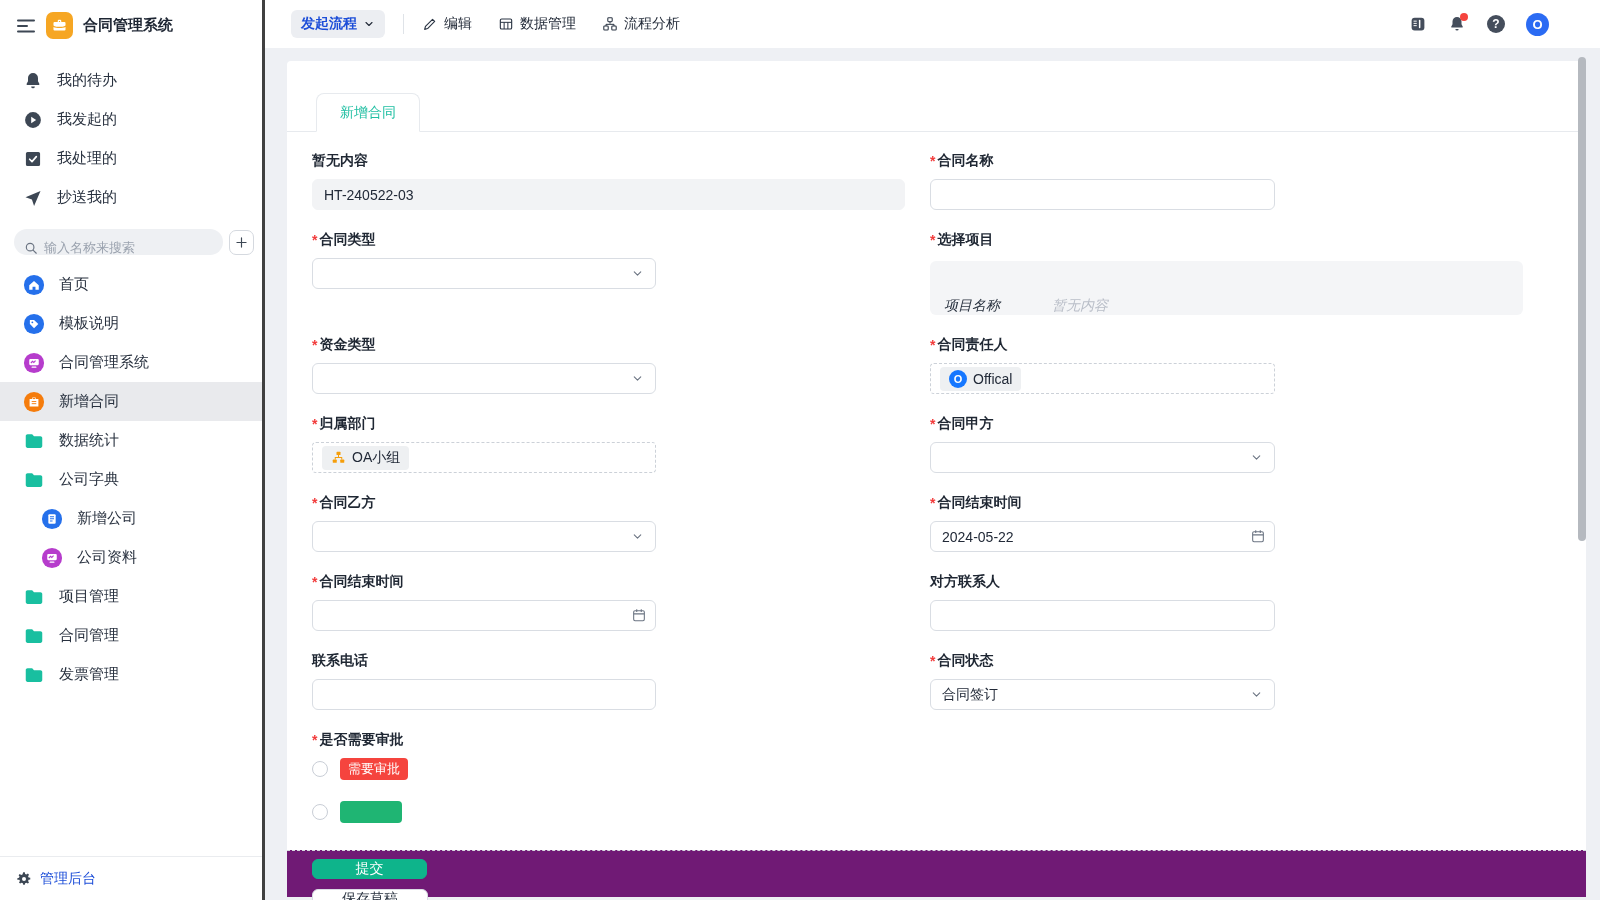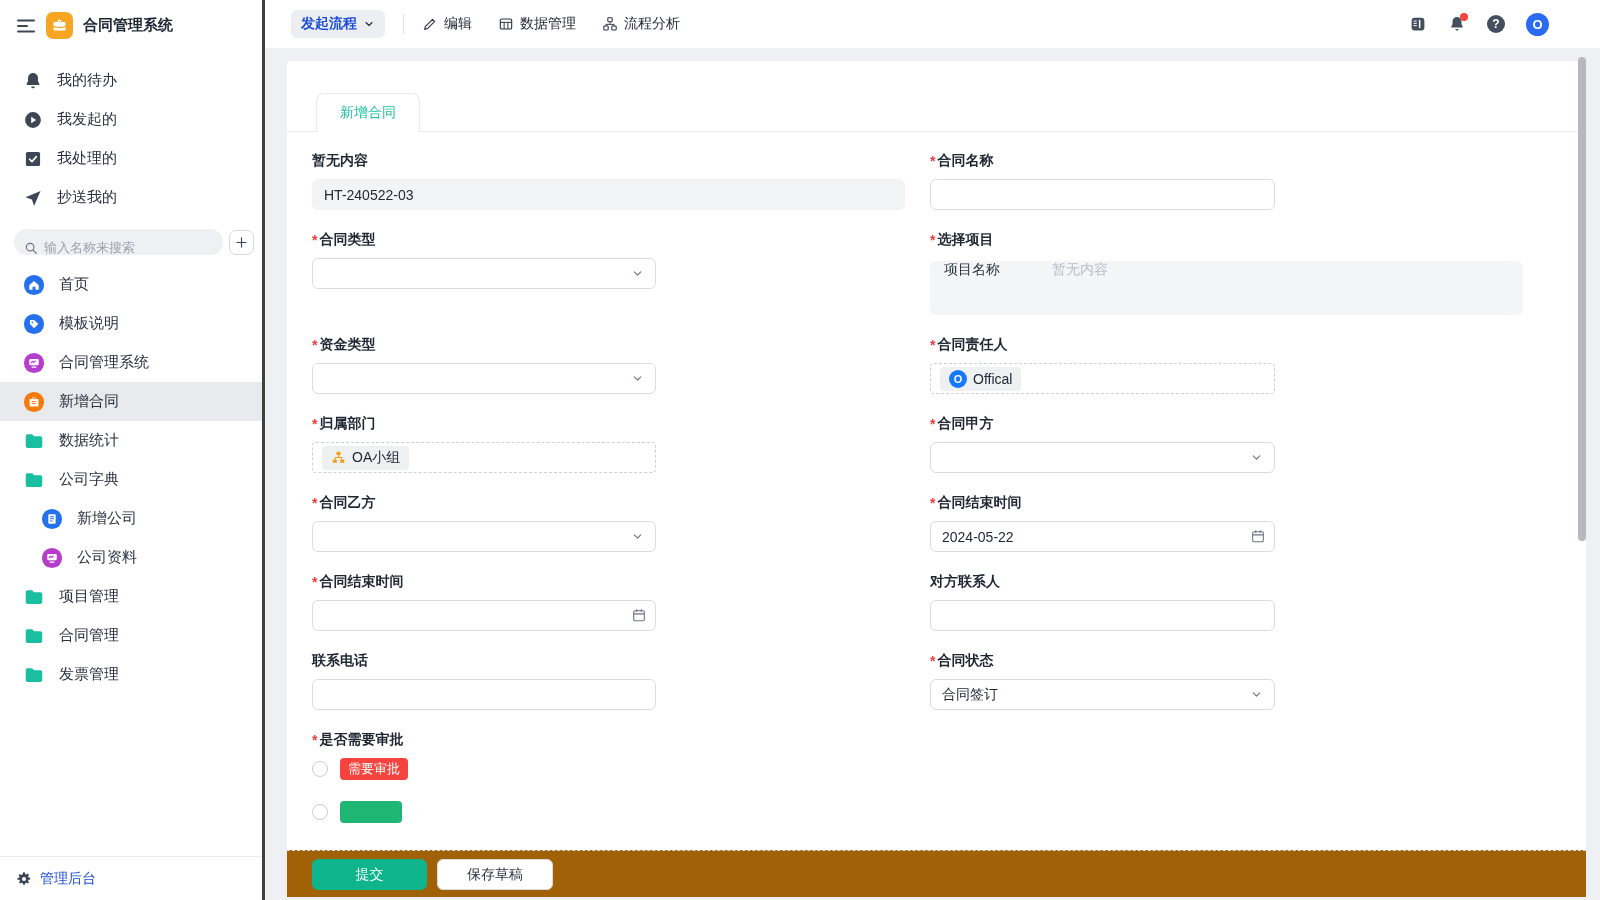--- a/index.html
+++ b/index.html
@@ -75,41 +75,41 @@
   .input.readonly { background:#f2f3f5; border-color:#f2f3f5; }
   .select { width:344px; height:31px; border:1px solid #d9dde3; border-radius:6px;
     display:flex; align-items:center; justify-content:space-between; padding:0 11px;
     cursor:pointer; font-size:14px; color:#222a38; background:#fff; }
   .date-wrap { position:relative; width:344px;border-radius:13px; }
   .date-wrap .cal { position:absolute; right:9px; top:7px; }
   .data-btn { width:345px; height:31px; border:1px solid #d9dde3; border-radius:6px;
     background:#fff; display:flex; align-items:center; justify-content:center; gap:7px;
     font-size:14px; color:#222a38; cursor:pointer; font-family:inherit; }
   .panel { width:593px; height:54px; background:#f4f5f7; border-radius:6px; margin-top:11px;
-    display:flex; align-items:flex-start; padding-left:14px; }
+    display:flex; align-items:flex-end; padding-left:14px;font-style:italic; }
   .panel-label { font-size:14px; color:#2a3340; width:96px; }
   .panel-empty { font-size:14px; color:#b9bec8; margin-left:12px; }
   .dashed-box { width:344px; height:31px; border:1px dashed #ccd1d8; border-radius:4px;
     display:flex; align-items:center; padding-left:9px; }
   .dashed-box.w2 { width:345px; }
   .tag { height:24px; background:#eef0f2; border-radius:4px; display:flex;
     align-items:center; gap:6px; padding:0 9px; font-size:14px; color:#222a38; }
   .tag-avatar { width:18px; height:18px; border-radius:50%; background:#1677ff; color:#fff;
     font-size:11px; font-weight:bold; display:flex; align-items:center; justify-content:center; }
   .radio-row { display:flex; align-items:center; gap:12px; margin-top:8px; }
   .radio-row + .radio-row { margin-top:21px; }
   .radio { width:16px; height:16px; border:1px solid #c9ced6; border-radius:50%;
     background:#fff; flex:none; cursor:pointer; }
   .badge { height:22px; line-height:22px; padding:0 8px; border-radius:4px; color:#fff;
     font-size:13px; }
   .badge.red { background:#f5443e; }
   .badge.green { background:#1fb573; min-width:62px; }
   .card-footer { position:absolute; left:0; top:789px; width:100%; height:47px;
-    background:#a16207; border-top:1px dashed #d6dade; display:flex; gap:10px;
-    padding:8px 0 0 25px; }
+    background:#701a75; border-top:1px dashed #d6dade; display:flex; gap:10px;
+    padding:8px 0 0 25px;flex-direction:column; }
   .btn { height:31px; border-radius:6px; font-size:14px; cursor:pointer;
     font-family:inherit; }
   .btn.primary { width:115px; background:#0eb48b; border:1px solid #0eb48b; color:#fff; }
   .btn.ghost { width:116px; background:#fff; border:1px solid #d9dde3; color:#2a3340; }
 
   
   .scroll-thumb { position:absolute; left:1578px; top:57px; width:8px; height:484px;
     border-radius:4px; background:#b5b9bf; z-index:9; cursor:pointer; }
 </style>
 </head>

